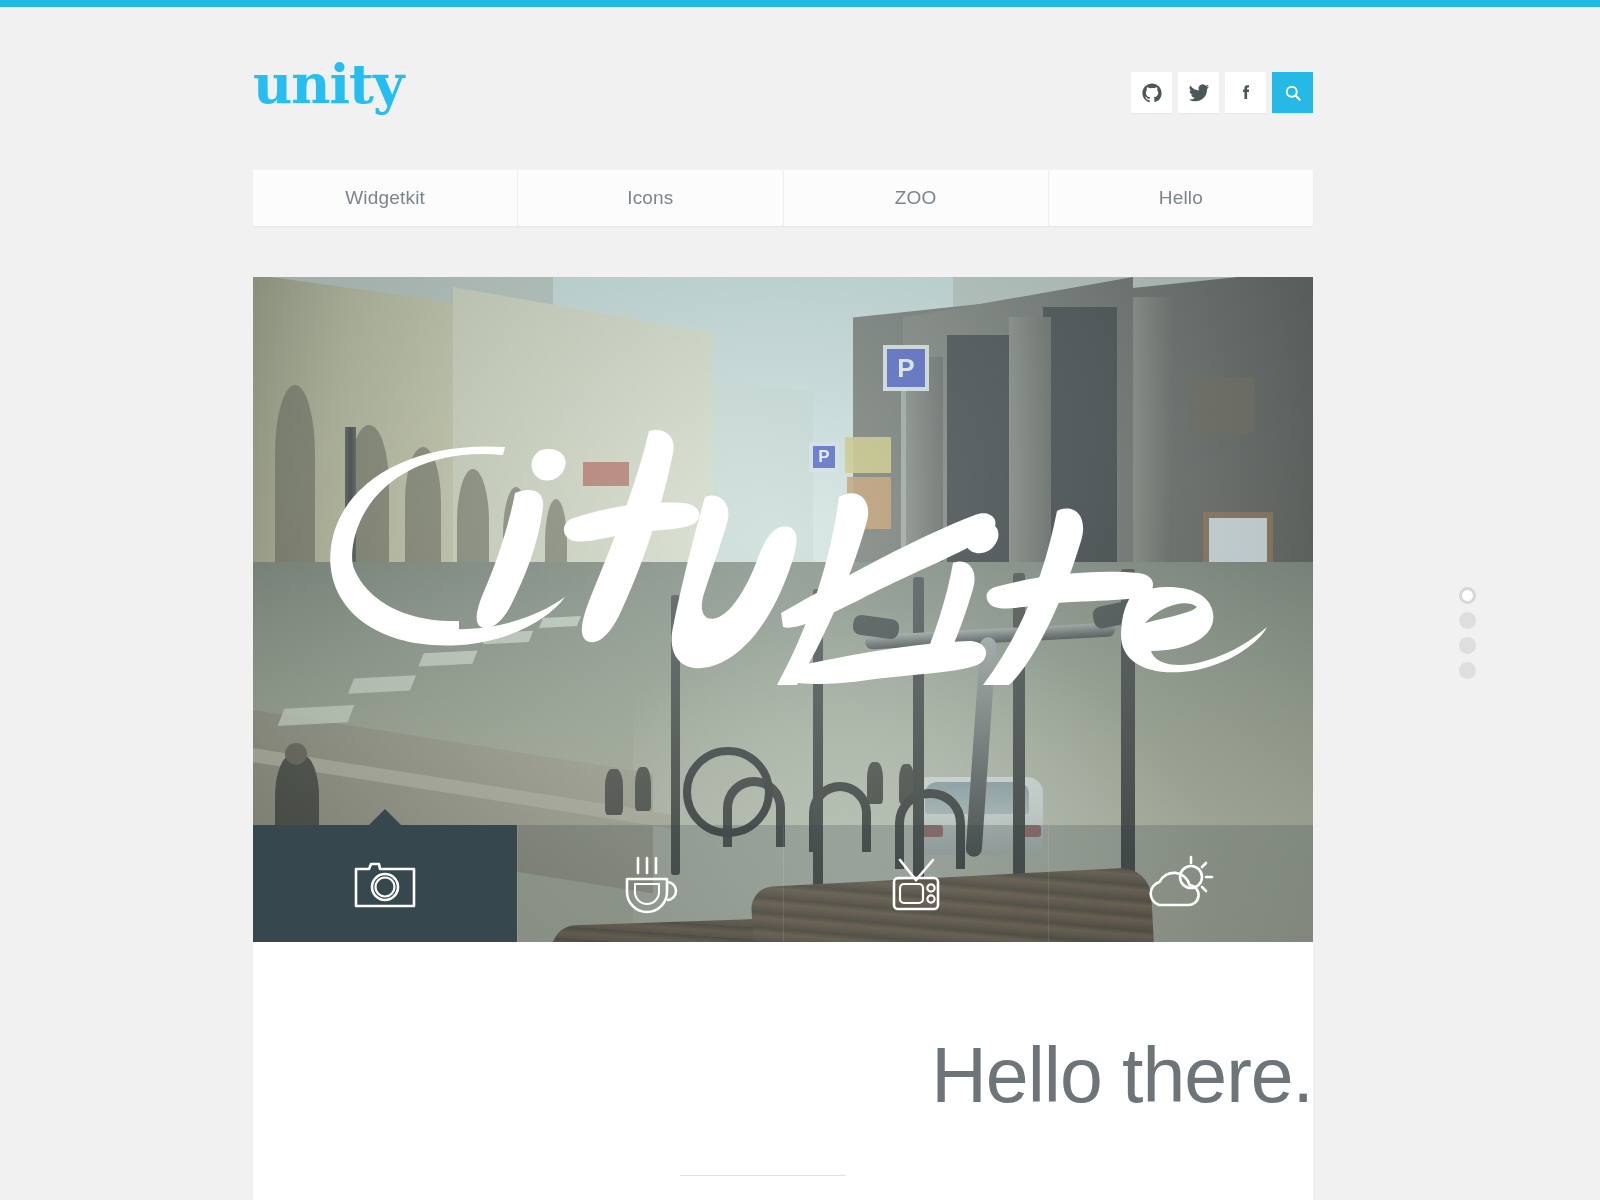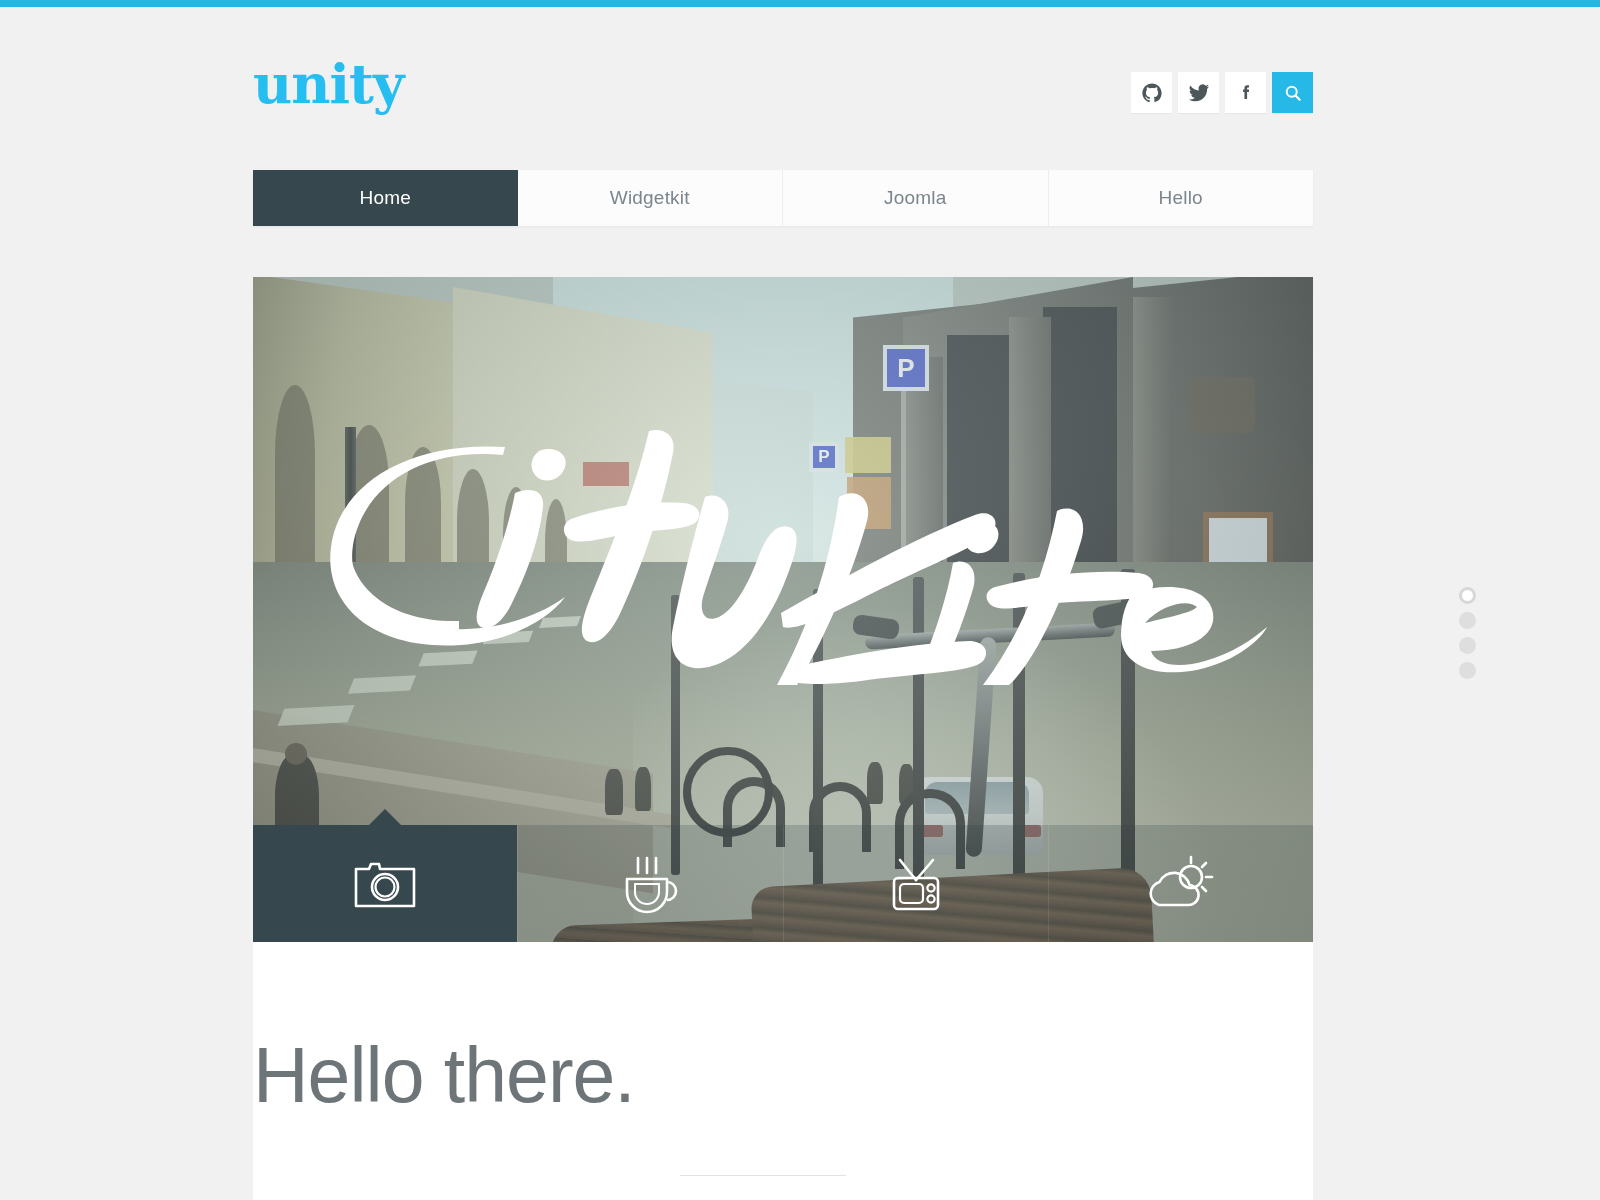--- a/index.html
+++ b/index.html
@@ -274,21 +274,21 @@
   .icon-tab svg { display: block; }
 
   
   .content {
     position: absolute; top: 935px; left: 253px;
     width: 1060px; height: 258px;
     background: #ffffff;
   }
   .hello {
     position: absolute; top: 95px; left: 0; width: 1060px;
-    text-align: left;
+    text-align: right;
     font-size: 77px;
     font-weight: 300;
     color: #6e7579;
     letter-spacing: -1px;
     line-height: 1;
   }
   .divider {
     position: absolute; top: 1168px; left: 50%; margin-left: -83px;
     width: 166px; height: 1px; background: #e2e2e2;
   }
@@ -337,23 +337,23 @@
       <a class="sq search">
         <svg width="20" height="20" viewBox="0 0 24 24">
           <circle cx="10.5" cy="10.5" r="6" fill="none" stroke="#ffffff" stroke-width="2.3"></circle>
           <line x1="15" y1="15" x2="20" y2="20" stroke="#ffffff" stroke-width="2.6" stroke-linecap="round"></line>
         </svg>
       </a>
     </div>
   </div>
 
   <div class="nav">
-    <div class="nav-item active">Home</div>
     <div class="nav-item">Widgetkit</div>
-    <div class="nav-item">Joomla</div>
+    <div class="nav-item">Icons</div>
+    <div class="nav-item">ZOO</div>
     <div class="nav-item">Hello</div>
   </div>
 
   <div class="hero">
     <div class="photo">
 
       <div class="sky"></div>
       <div class="bldg-far"></div>
 
       <div class="bldg-left"></div>

